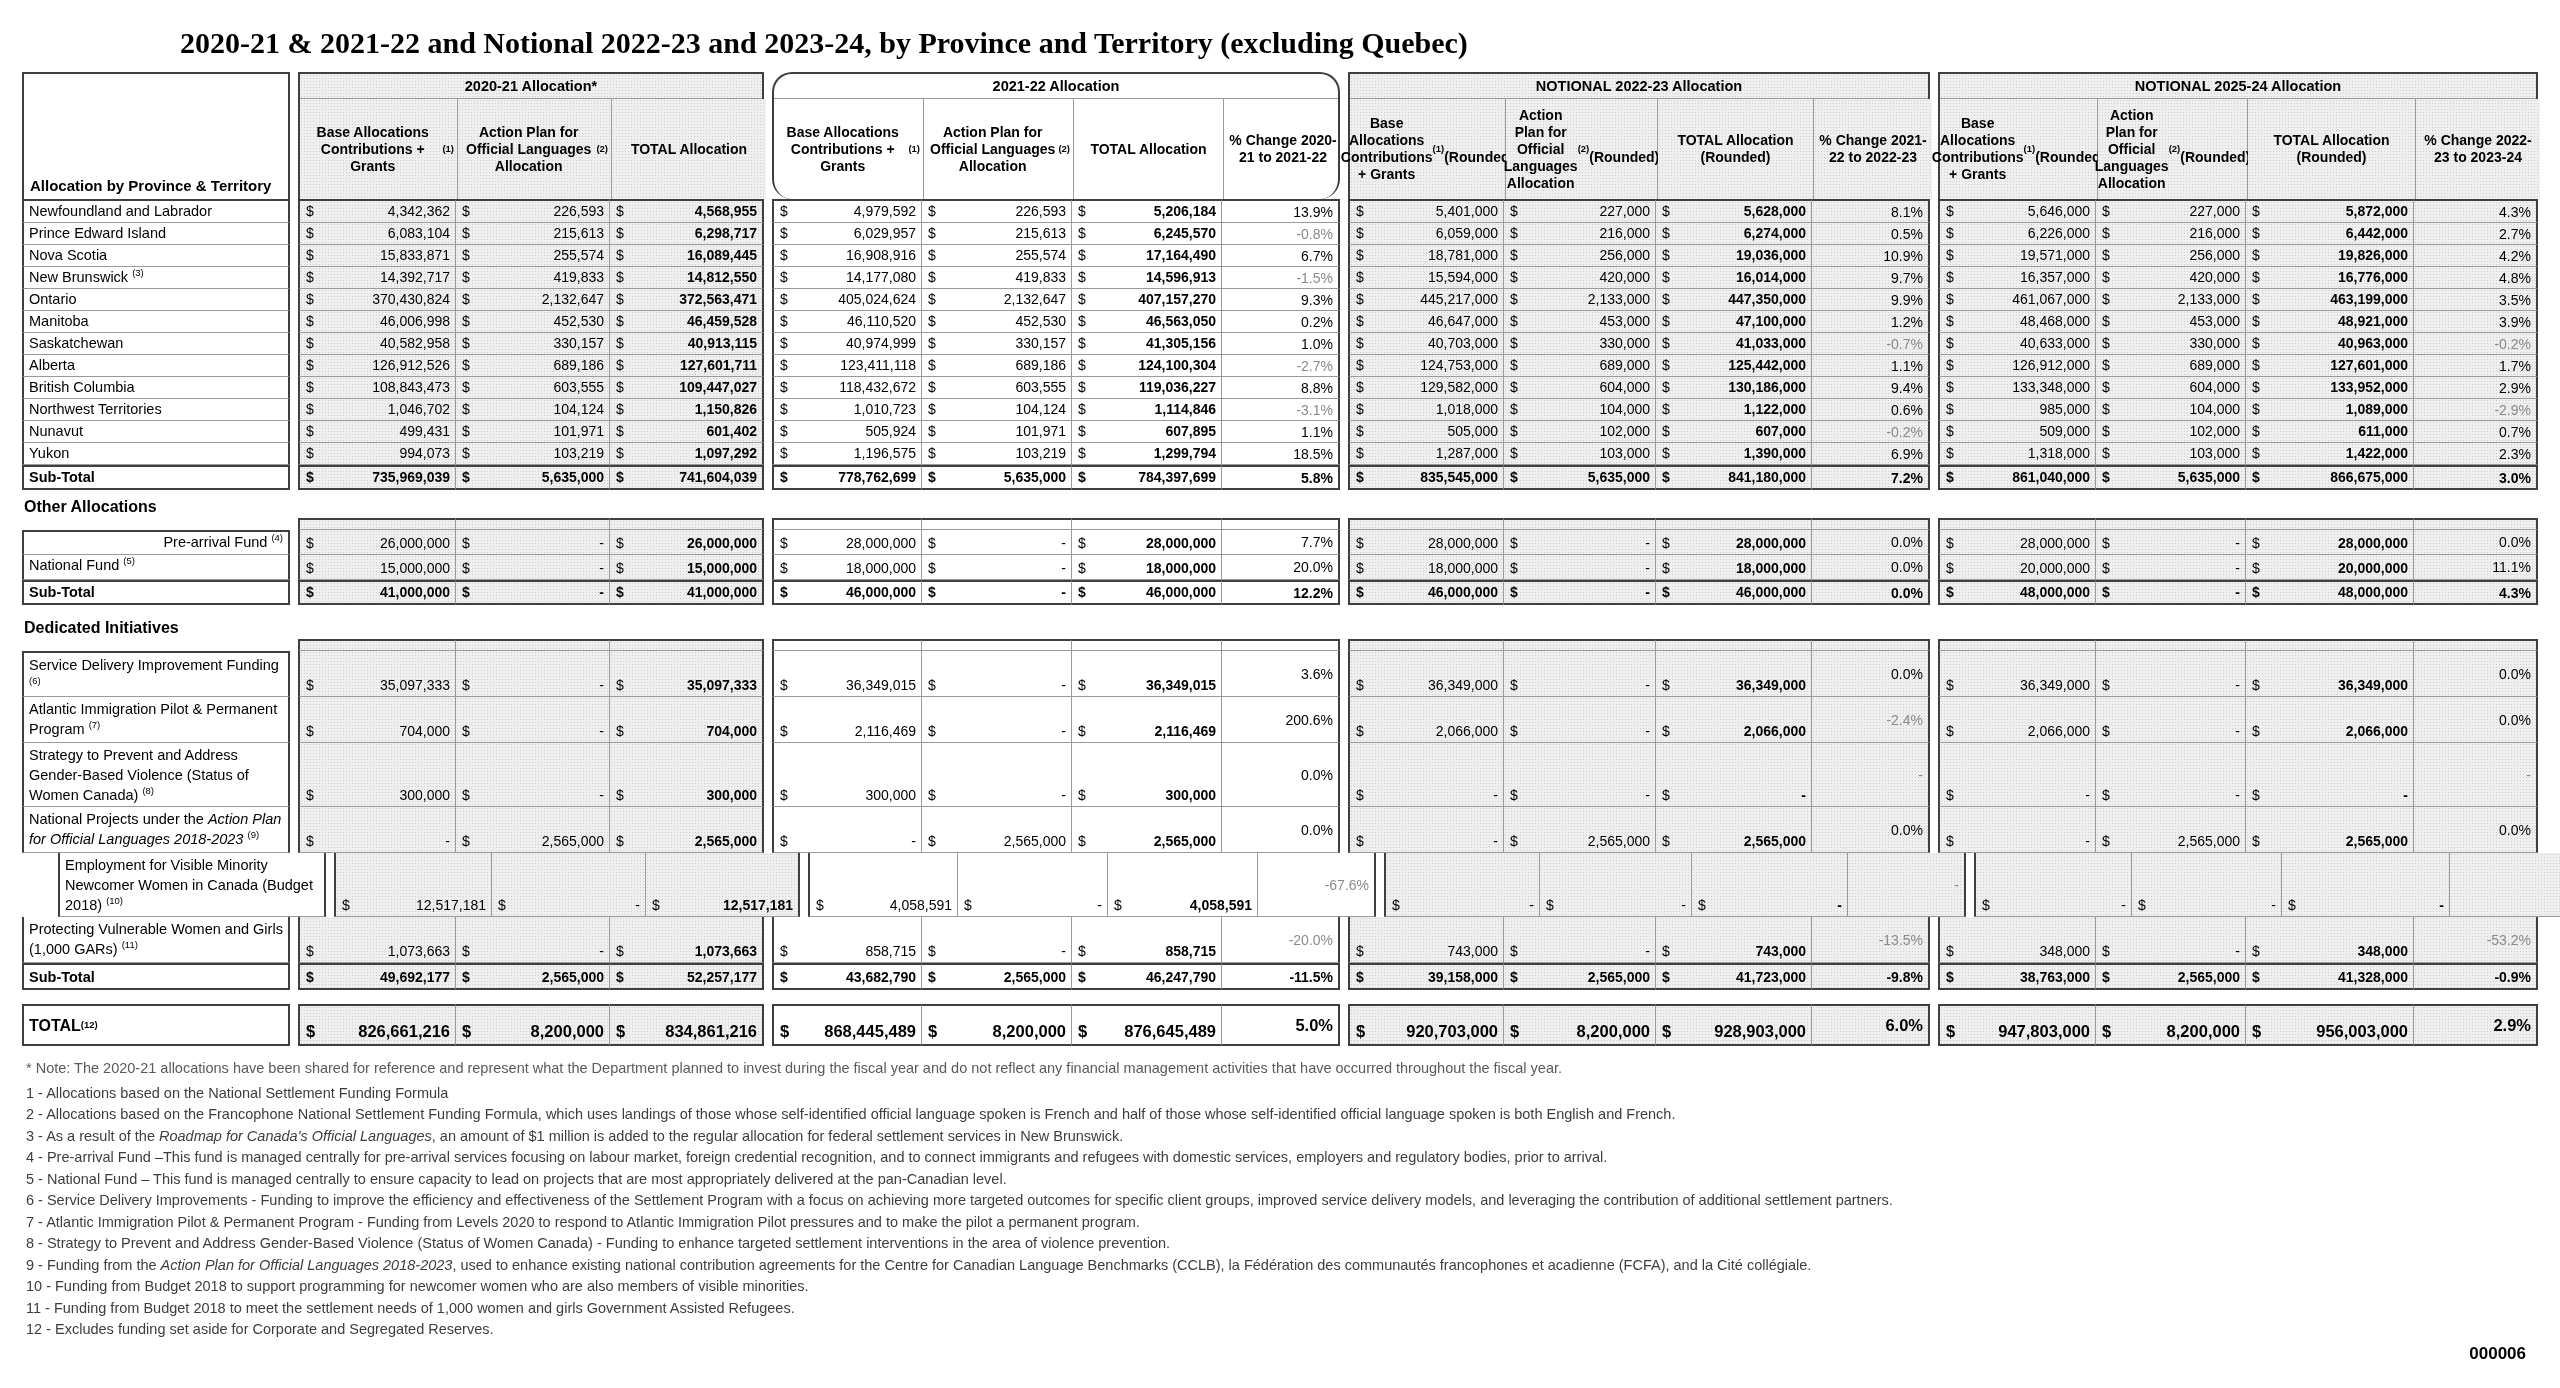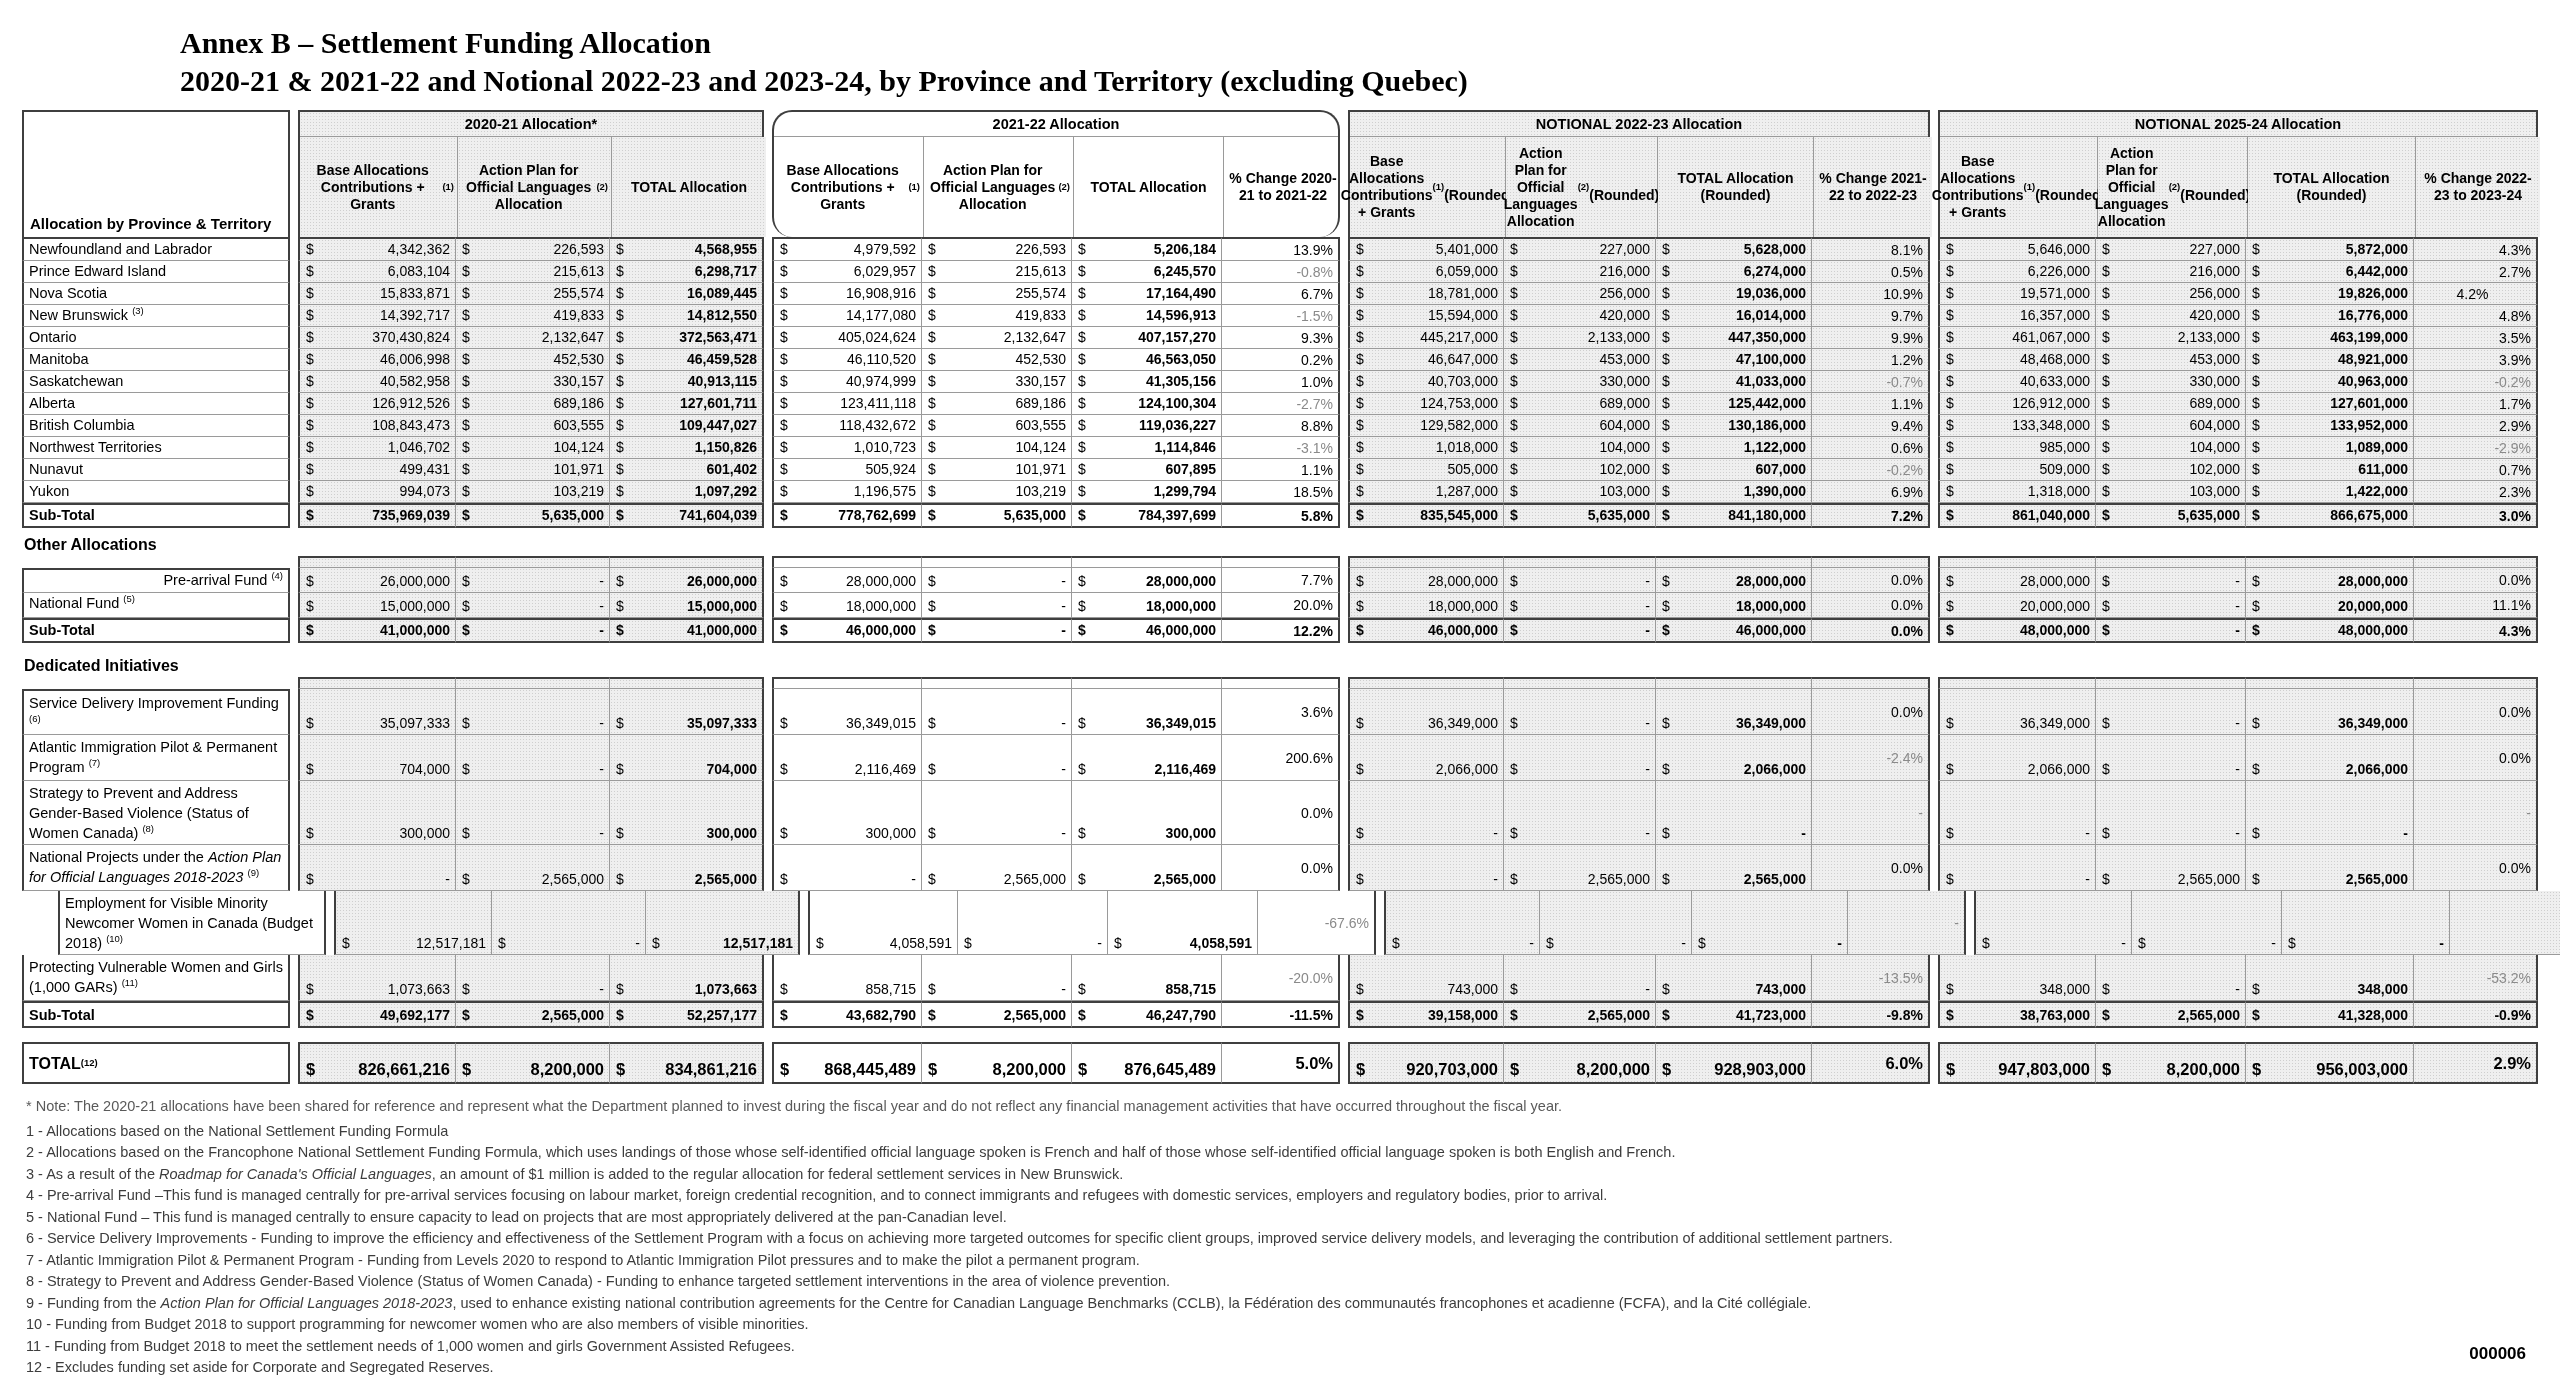--- a/index.html
+++ b/index.html
@@ -66,21 +66,20 @@
   .sheading.ded{margin-top:14px;}
   #footnotes{margin:12px 0 0 26px;font-size:14.5px;color:#3d3d3d;line-height:21.5px;}
   .fnline{white-space:nowrap;}
   .fnline.star{color:#5a5a5a;margin-bottom:3px;}
   .pagenum{position:absolute;right:34px;bottom:24px;font-weight:700;font-size:17px;color:#000;}
 </style>
 </head>
 <body>
 
 <div class="title">
-  <div>Annex B – Settlement Funding Allocation</div>
   <div>2020-21 &amp; 2021-22 and Notional 2022-23 and 2023-24, by Province and Territory (excluding Quebec)</div>
 </div>
 
 <div id="table-root">
     <div class="thead">
       <div class="lblhead" style="width: 268px;">Allocation by Province &amp; Territory</div>
       <div class="gap"></div>
       <div class="ghead" style="width: 466px;">
         <div class="gtitle shaded">2020-21 Allocation*</div>
         <div class="gcols">
@@ -302,21 +301,21 @@
           <span class="nv">19,571,000</span>
         </div>
         <div class="cell mny shaded" style="width: 150px;">
           <span class="ds">$</span>
           <span class="nv">256,000</span>
         </div>
         <div class="cell mny shaded bcol" style="width: 168px;">
           <span class="ds">$</span>
           <span class="nv">19,826,000</span>
         </div>
-        <div class="cell pct shaded glast" style="width: 124px; justify-content: center;">
+        <div class="cell pct shaded glast" style="width: 124px;">
           <span class="pv">4.2%</span>
         </div>
       </div>
       <div class="trow">
         <div class="cell lbl" style="width: 268px;">New Brunswick <sup>(3)</sup></div>
         <div class="gap"></div>
         <div class="cell mny shaded gfirst" style="width: 158px;">
           <span class="ds">$</span>
           <span class="nv">14,392,717</span>
         </div>

